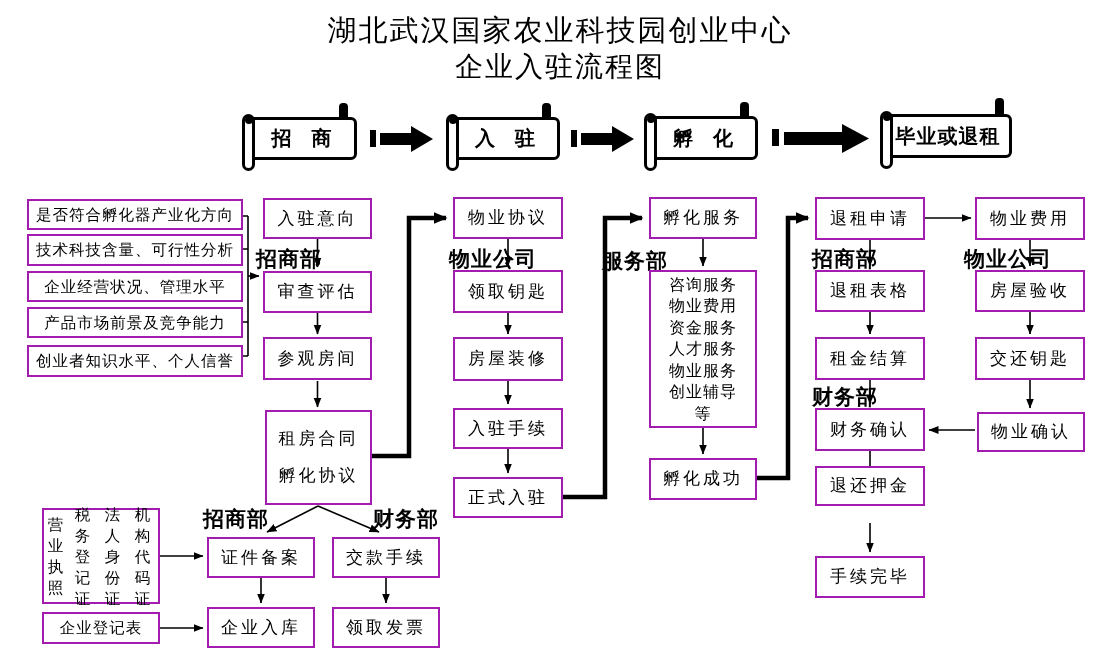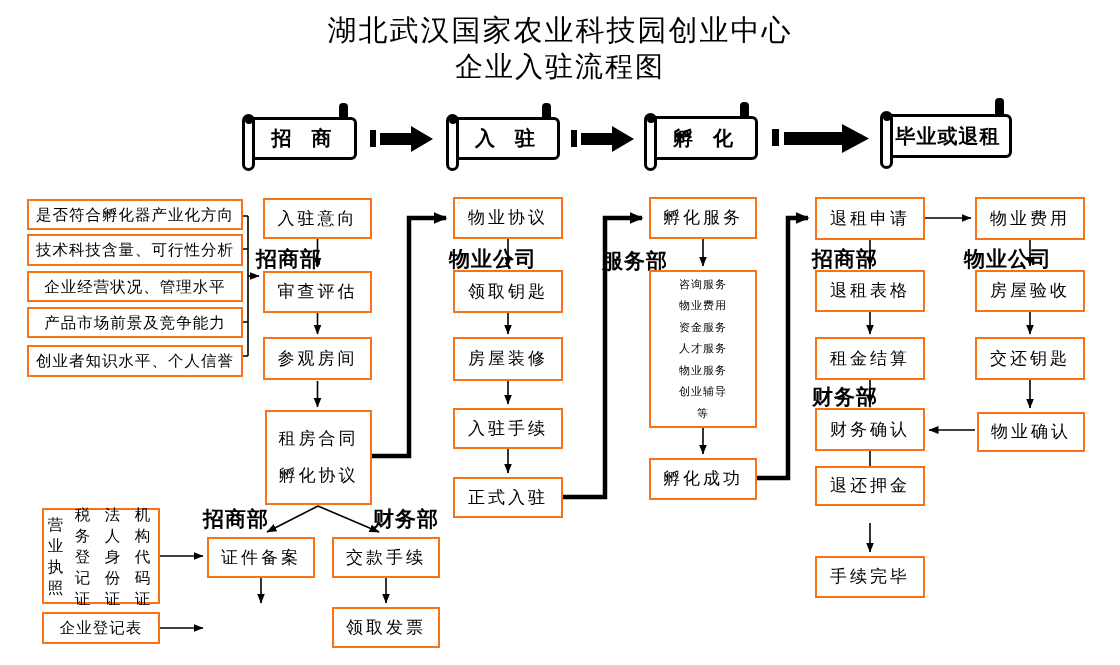--- a/index.html
+++ b/index.html
@@ -7,28 +7,28 @@
     position:relative; width:1120px; height:665px; background:#ffffff;
     font-family:"Liberation Sans","DejaVu Sans",sans-serif; color:#000;
     overflow:hidden;
   }
   #connectors { position:absolute; left:0; top:0; }
   .title-line { position:absolute; left:0; width:1120px; text-align:center; font-weight:normal; letter-spacing:2px; }
   #title1 { top:11px;  font-size:29px; }
   #title2 { top:48px;  font-size:28px; }
 
   .box {
-    position:absolute; border:2px solid #f97316; background:#fff; box-sizing:border-box;
+    position:absolute; border:2px solid #a21caf; background:#fff; box-sizing:border-box;
     display:flex; align-items:center; justify-content:center; text-align:center;
     font-size:17px; letter-spacing:3px; line-height:1.15;
   }
   .box.small { font-size:15.5px; letter-spacing:1px; }
   .box.multi { flex-direction:column; justify-content:space-evenly; }
   .box.list  { flex-direction:row; justify-content:center; font-size:15.5px; letter-spacing:1px; line-height:21px; }
-  .box.services { flex-direction:column; font-size:11px; letter-spacing:1px; line-height:21.5px; }
+  .box.services { flex-direction:column; font-size:16px; letter-spacing:1px; line-height:21.5px; }
 
   .dept { position:absolute; font-weight:bold; font-size:21px; letter-spacing:1px; white-space:nowrap; }
 
   .banner { position:absolute; }
   .banner .knob { position:absolute; top:-14px; width:9px; height:24px; background:#000; border-radius:4px; z-index:0; }
   .banner .main {
     position:absolute; left:0; top:0; right:0; bottom:0; z-index:1;
     border:3px solid #000; border-radius:6px; background:#fff; box-sizing:border-box;
     display:flex; align-items:center; justify-content:center;
     font-weight:bold; font-size:20px; white-space:pre;
@@ -196,15 +196,16 @@
     <span>营业执照</span>
     <span>税务登记证</span>
     <span>法人身份证</span>
     <span>机构代码证</span>
   </div>
   <div class="box small" style="left:42px;top:612px;width:118px;height:32px">企业登记表</div>
   <div class="dept" style="left:203px;top:505px">招商部</div>
   <div class="dept" style="left:373px;top:505px">财务部</div>
   <div class="box" style="left:207px;top:537px;width:108px;height:41px">证件备案</div>
   <div class="box" style="left:332px;top:537px;width:108px;height:41px">交款手续</div>
+  <div class="box" style="left:207px;top:607px;width:108px;height:41px">企业入库</div>
   <div class="box" style="left:332px;top:607px;width:108px;height:41px">领取发票</div>
 
 </div>
 
 </body></html>

